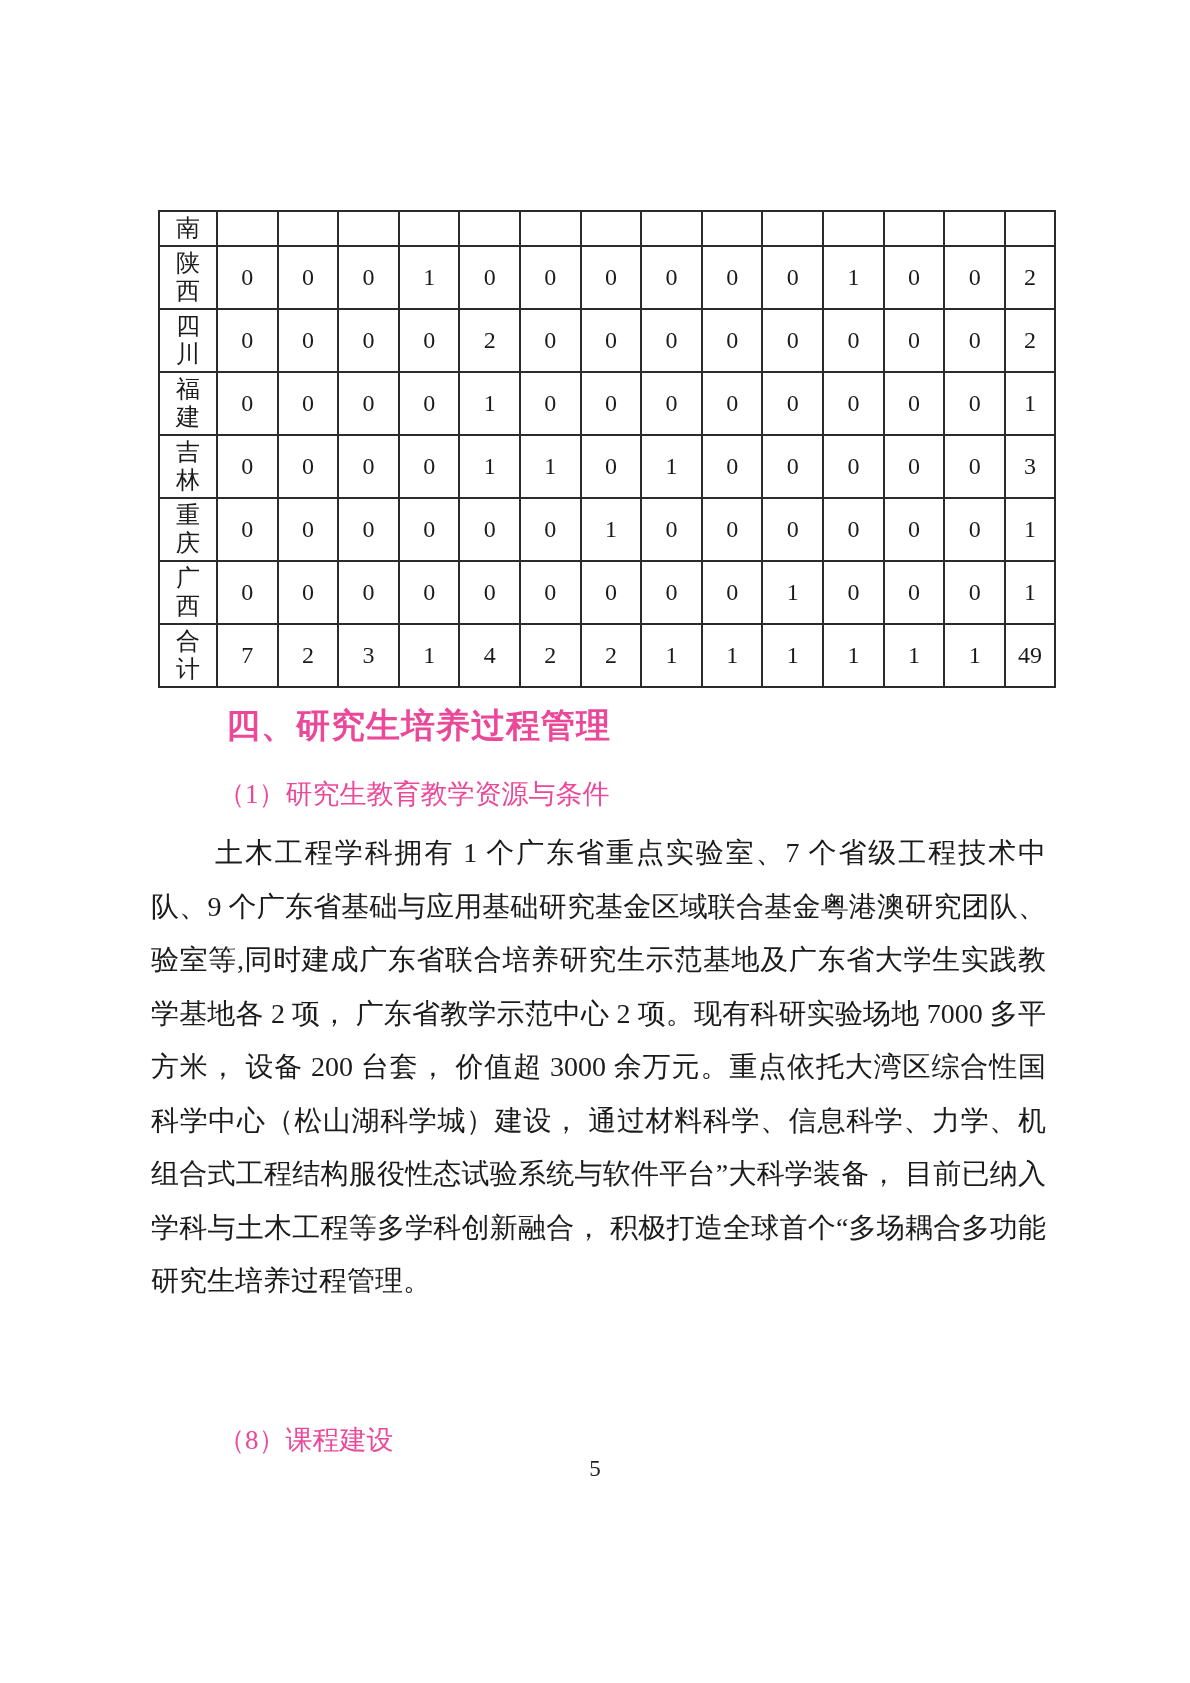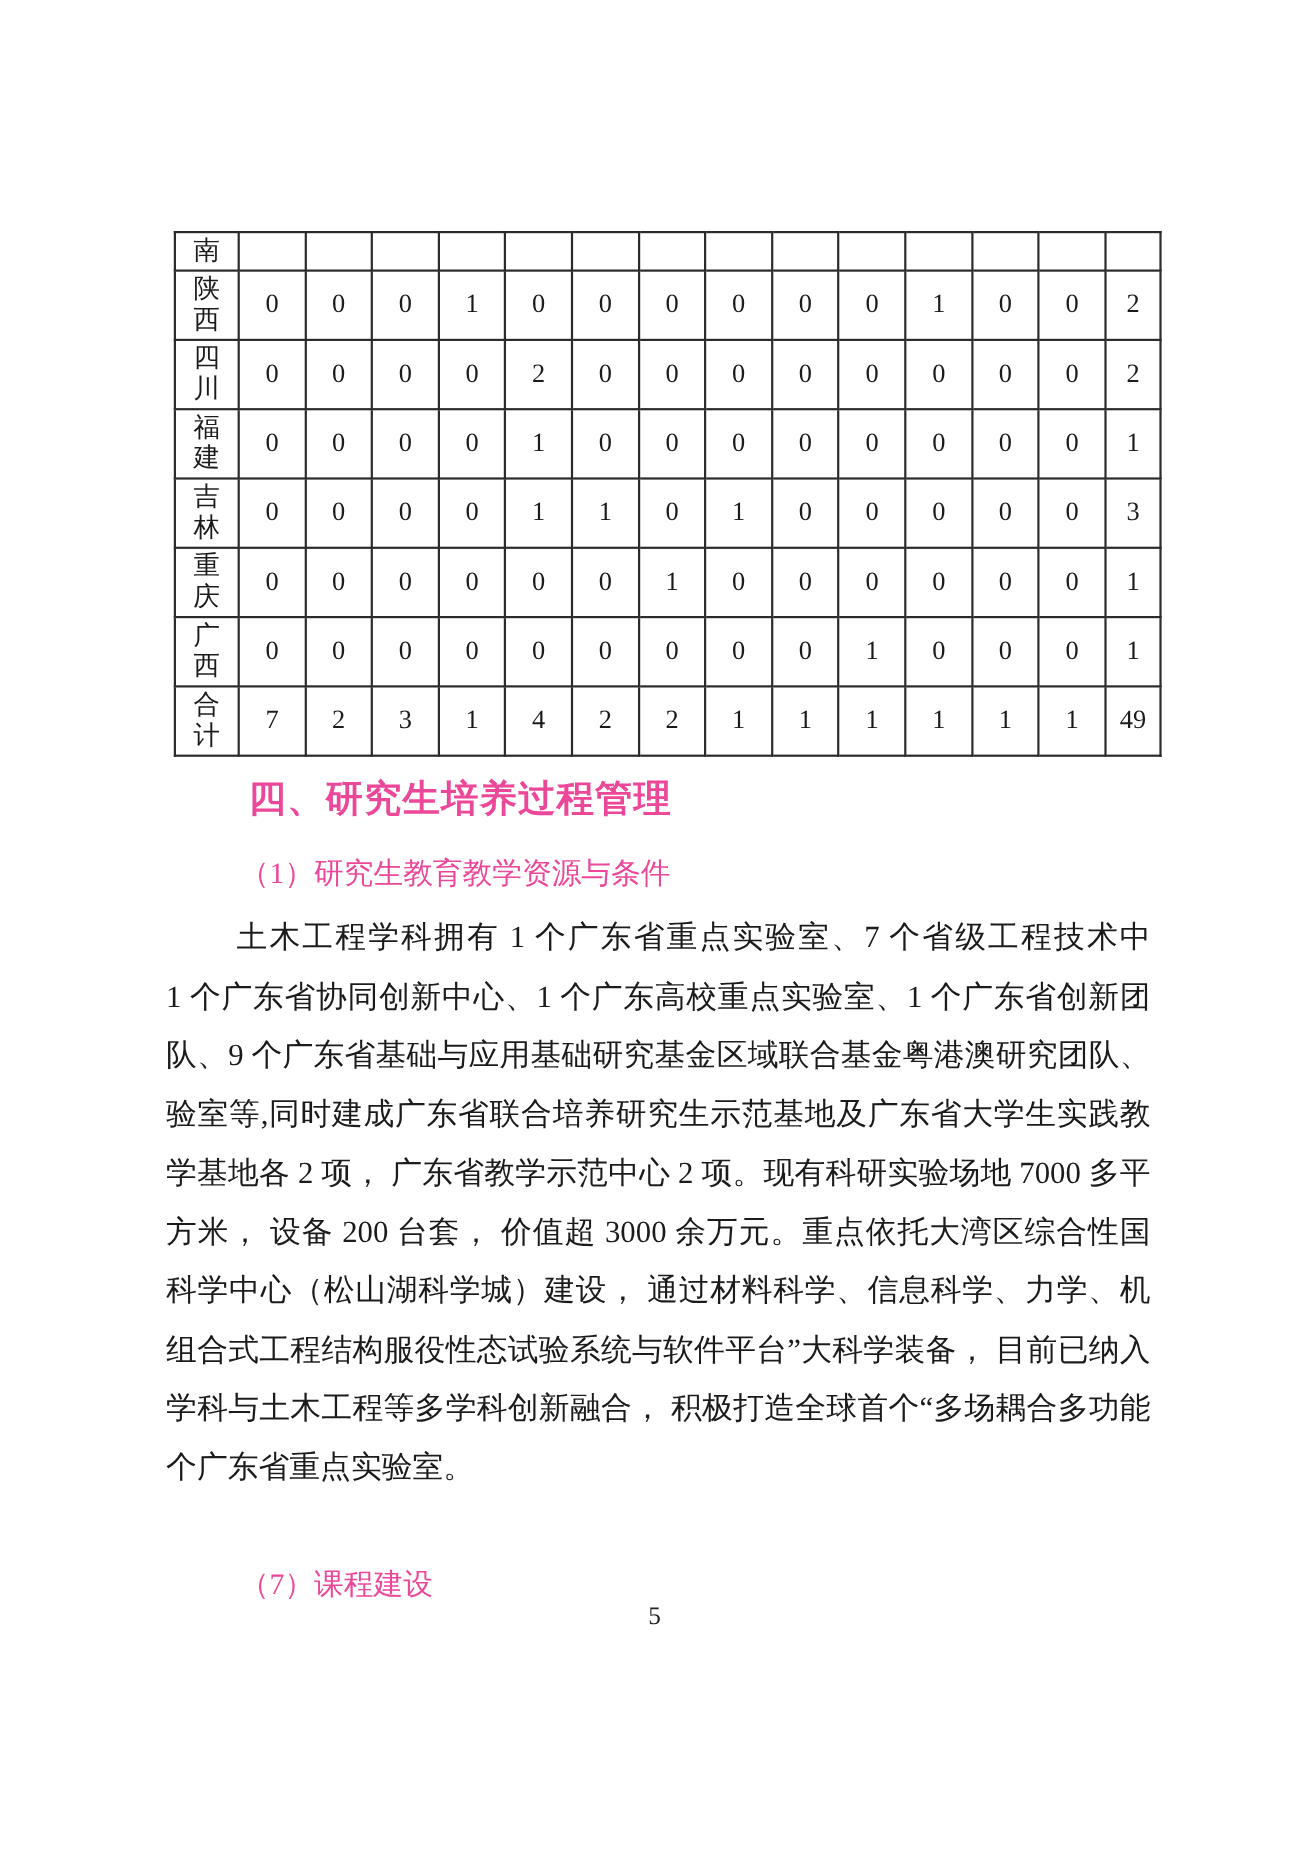--- a/index.html
+++ b/index.html
@@ -263,28 +263,27 @@
         </tbody>
     </table>
   </div>
 
   <div class="section-heading">四、研究生培养过程管理</div>
 
   <div class="sub-heading first">（1）研究生教育教学资源与条件</div>
 
   <div class="body-paragraph">
     <div class="para-line line-first">土木工程学科拥有 1 个广东省重点实验室、7 个省级工程技术中心、</div>
-    <div class="para-line">1 个广东省协同创新中心、1 个广东高校重点实验室、1 个广东省创新团</div>
     <div class="para-line">队、9 个广东省基础与应用基础研究基金区域联合基金粤港澳研究团队、</div>
     <div class="para-line">验室等,同时建成广东省联合培养研究生示范基地及广东省大学生实践教</div>
     <div class="para-line">学基地各 2 项， 广东省教学示范中心 2 项。现有科研实验场地 7000 多平</div>
     <div class="para-line">方米， 设备 200 台套， 价值超 3000 余万元。重点依托大湾区综合性国家</div>
     <div class="para-line">科学中心（松山湖科学城）建设， 通过材料科学、信息科学、力学、机械</div>
     <div class="para-line">组合式工程结构服役性态试验系统与软件平台”大科学装备， 目前已纳入</div>
     <div class="para-line">学科与土木工程等多学科创新融合， 积极打造全球首个“多场耦合多功能</div>
-    <div class="para-line line-last">个广东省重点实验室。</div>
+    <div class="para-line line-last">研究生培养过程管理。</div>
   </div>
 
-  <div class="sub-heading second">（7）课程建设</div>
+  <div class="sub-heading second">（8）课程建设</div>
 
   <div class="page-number">5</div>
 
 </div>
 
 </body></html>

